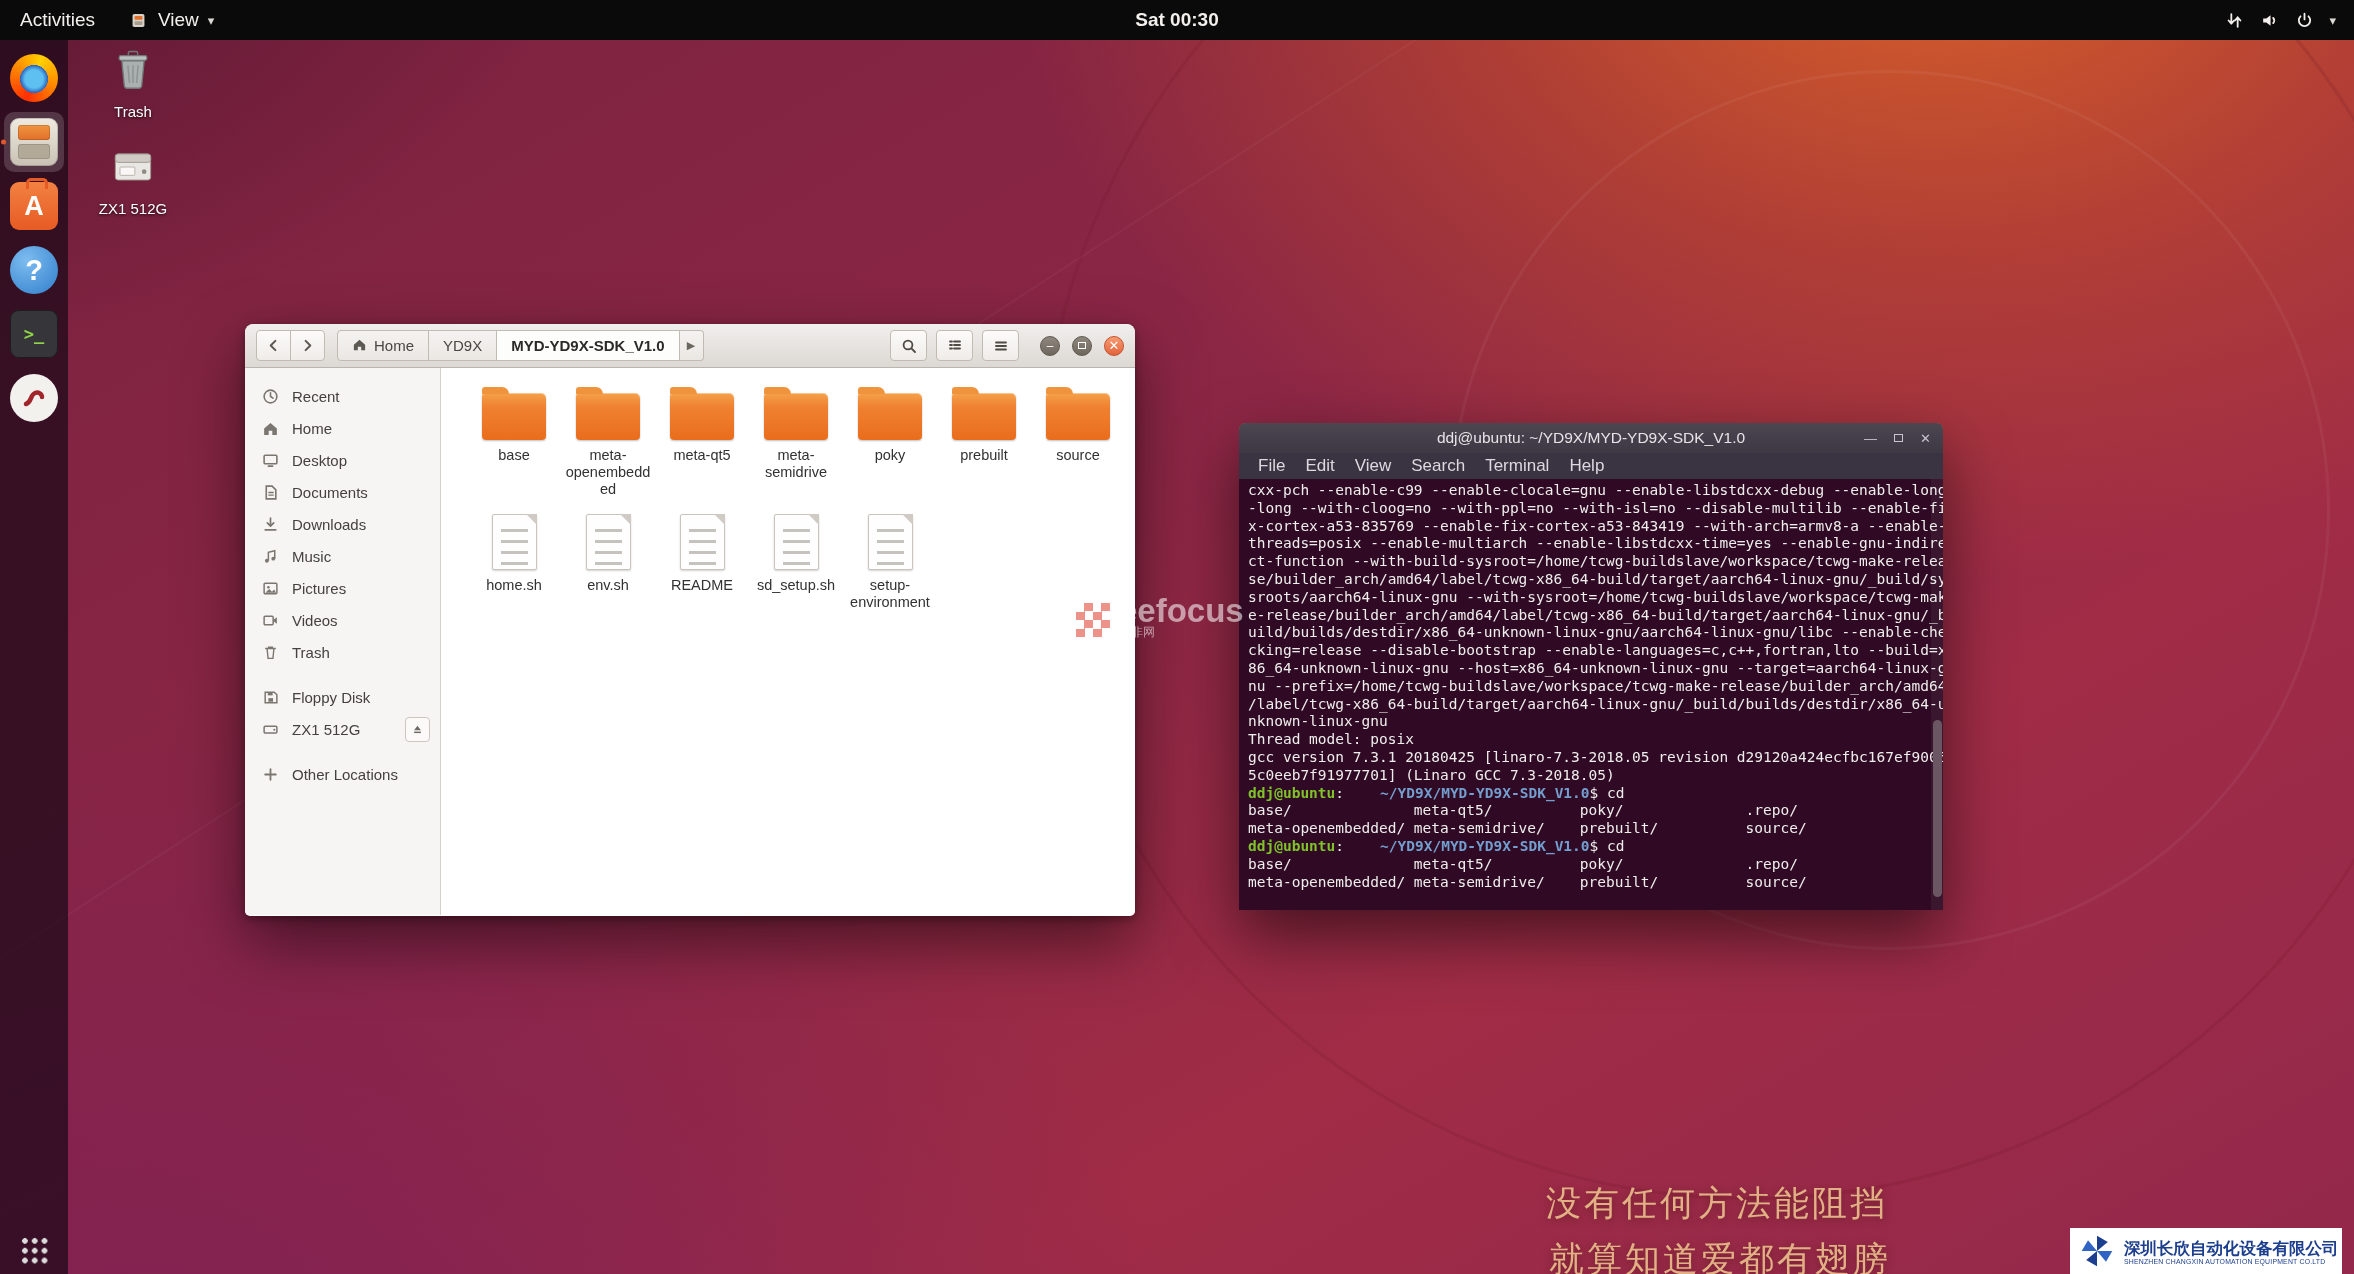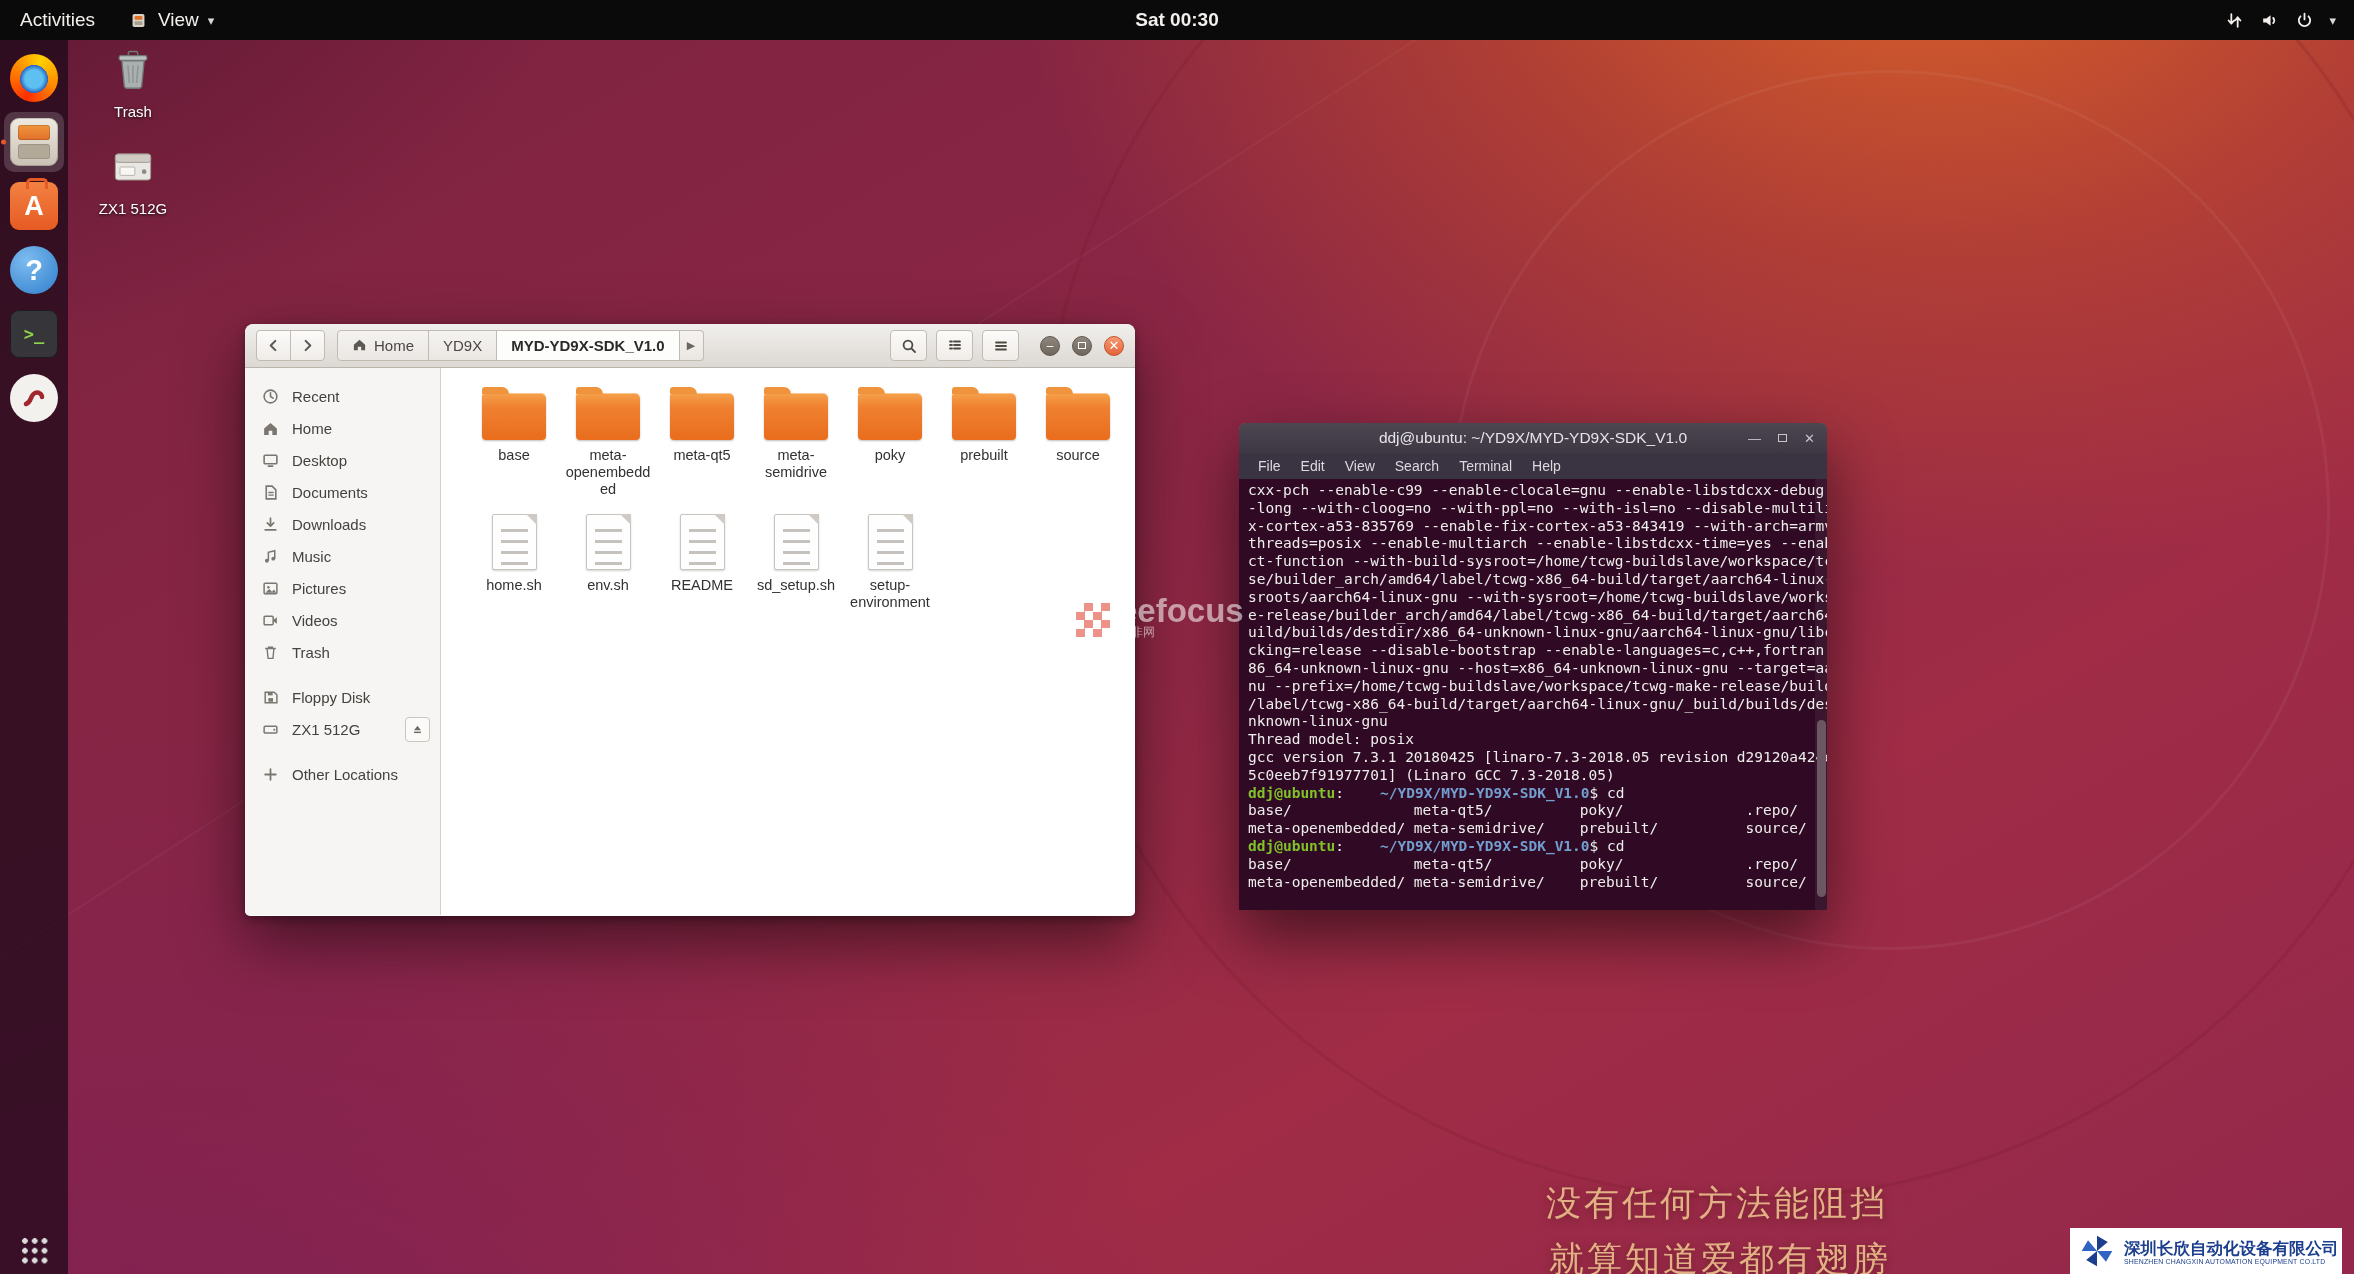--- a/index.html
+++ b/index.html
@@ -84,26 +84,26 @@
   .file-item{width:94px;margin-bottom:12px;display:flex;flex-direction:column;align-items:center;}
   .icon-folder{width:64px;height:47px;margin:9px 0 7px;position:relative;border-radius:3px 5px 4px 4px;background:linear-gradient(180deg,#f5a14b 0%,#ef8130 30%,#e96d1d 100%);box-shadow:inset 0 1px 0 rgba(255,255,255,.4),0 1px 2px rgba(0,0,0,.25);}
   .icon-folder .tab{position:absolute;top:-6px;left:0;width:27px;height:7px;border-radius:3px 7px 0 0;background:#f0933d;}
   .icon-file{width:45px;height:56px;margin:4px 0 7px;position:relative;background:#fefefe;border:1px solid #c9c4be;border-radius:2px;box-shadow:0 1px 2px rgba(0,0,0,.18);}
   .icon-file i{display:block;height:3px;background:#c6c2bd;margin:8px 8px 0;}
   .icon-file i:first-child{margin-top:14px;}
   .icon-file::after{content:'';position:absolute;top:-1px;right:-1px;width:0;height:0;border-top:11px solid #cfcac4;border-left:11px solid transparent;}
   .file-label{font-size:14.5px;line-height:17px;color:#323232;text-align:center;max-width:92px;overflow-wrap:anywhere;}
 
   
-  .terminal-window{position:absolute;left:1239px;top:423px;width:588px;height:487px;border-radius:7px 7px 3px 3px;box-shadow:0 26px 64px rgba(0,0,0,.55);z-index:11;background:#eab308;}
+  .terminal-window{position:absolute;left:1239px;top:423px;width:704px;height:487px;border-radius:7px 7px 3px 3px;box-shadow:0 26px 64px rgba(0,0,0,.55);z-index:11;background:#eab308;}
   .tw-titlebar{height:30px;background:linear-gradient(#4b4650,#3d3843);border-radius:6px 6px 0 0;display:flex;align-items:center;justify-content:center;position:relative;color:#e7e4e8;font-size:15.5px;}
   .tw-controls{position:absolute;right:12px;top:0;height:100%;display:flex;align-items:center;gap:17px;color:#c9c5cc;font-size:13px;}
   .tw-controls .twc-max i{display:block;width:9px;height:8px;border:1.5px solid #c9c5cc;}
   .tw-menubar{height:26px;background:#3a3342;display:flex;align-items:center;padding:0 9px;}
-  .mi{padding:0 10px;font-size:14px;color:#ddd9df;}
+  .mi{padding:0 10px;font-size:17px;color:#ddd9df;}
   .term-body{position:relative;height:431px;background:#300a24;padding:3px 9px;font-family:"DejaVu Sans Mono","Liberation Mono",monospace;font-size:14.5px;line-height:17.8px;color:#eeeeec;overflow:hidden;}
   .tout,.tline{white-space:pre;font-family:inherit;font-size:inherit;line-height:inherit;}
   .tp-user{color:#7fc229;font-weight:700;}
   .tp-path{color:#729fcf;font-weight:700;margin-left:36px;}
   .cursor{display:inline-block;width:8.6px;height:15px;background:rgba(235,232,228,.9);vertical-align:-2px;margin-left:2px;}
   .term-scrollbar{position:absolute;top:0;right:0;width:12px;height:100%;background:rgba(255,255,255,.05);}
   .term-thumb{position:absolute;right:1.5px;width:9px;border-radius:5px;background:#6b5663;top:56%;height:41%;}
 
   
   .watermark{position:absolute;left:1076px;top:598px;display:flex;align-items:center;gap:9px;opacity:.55;z-index:55;}

